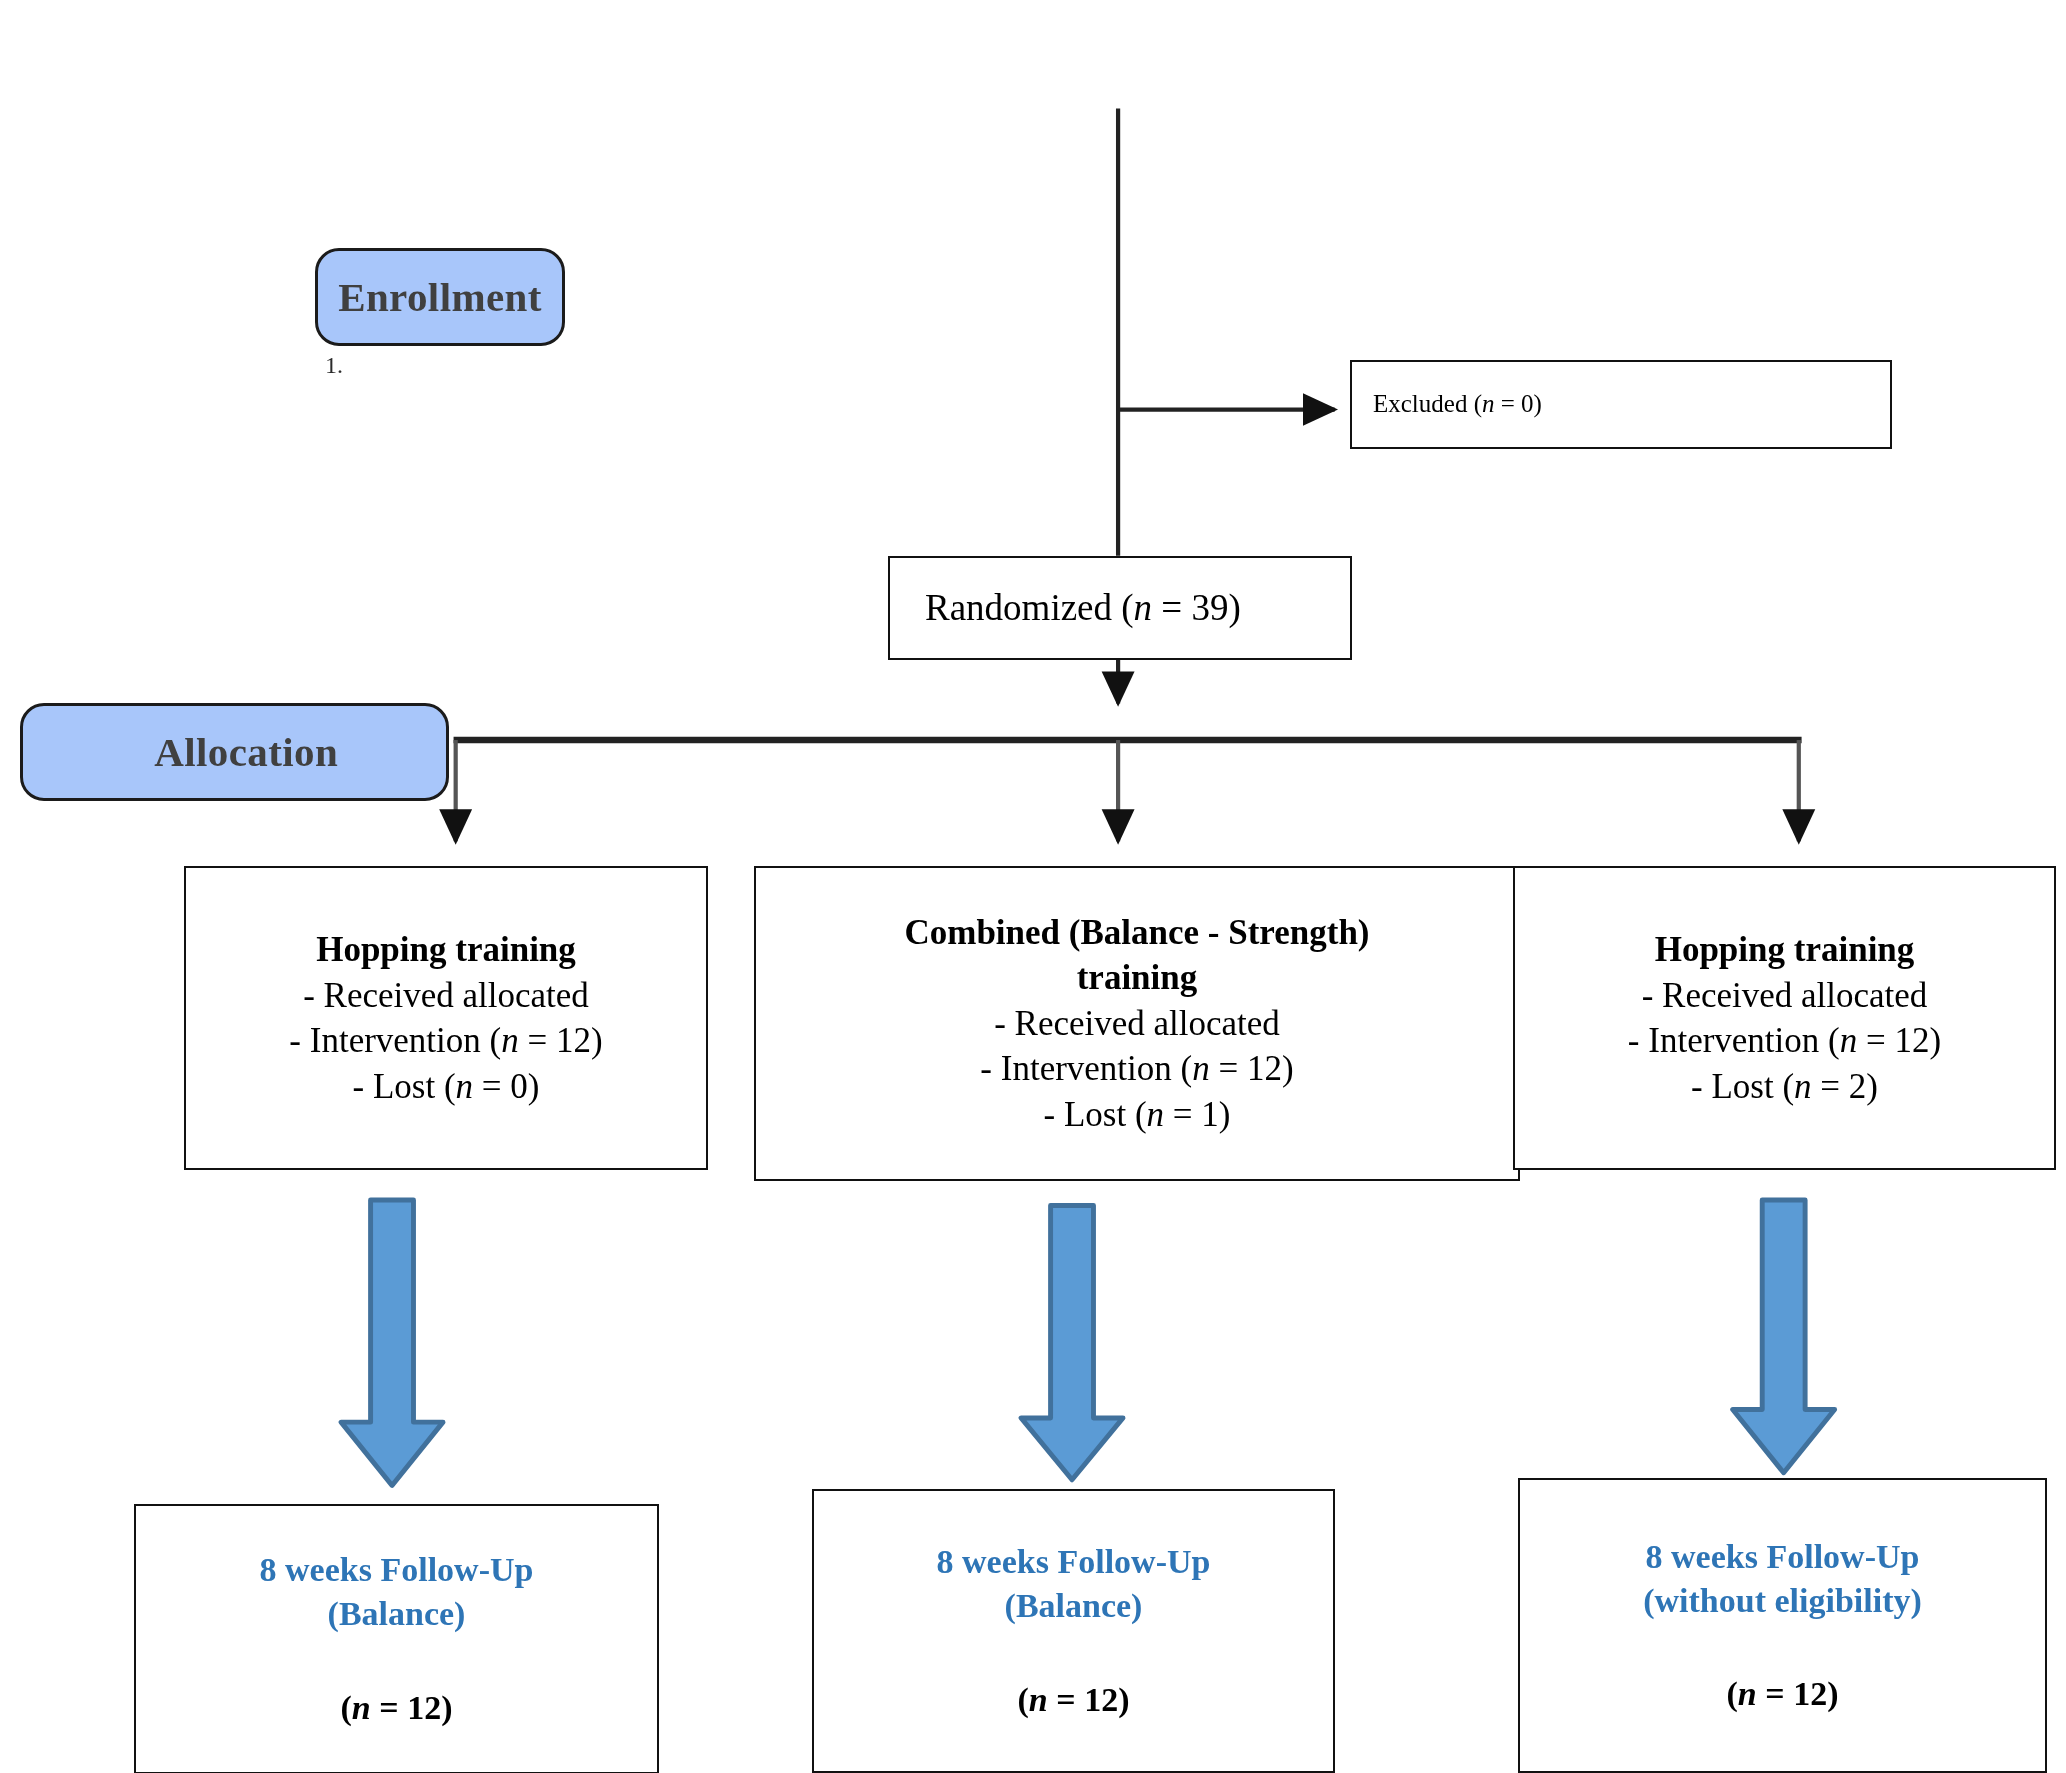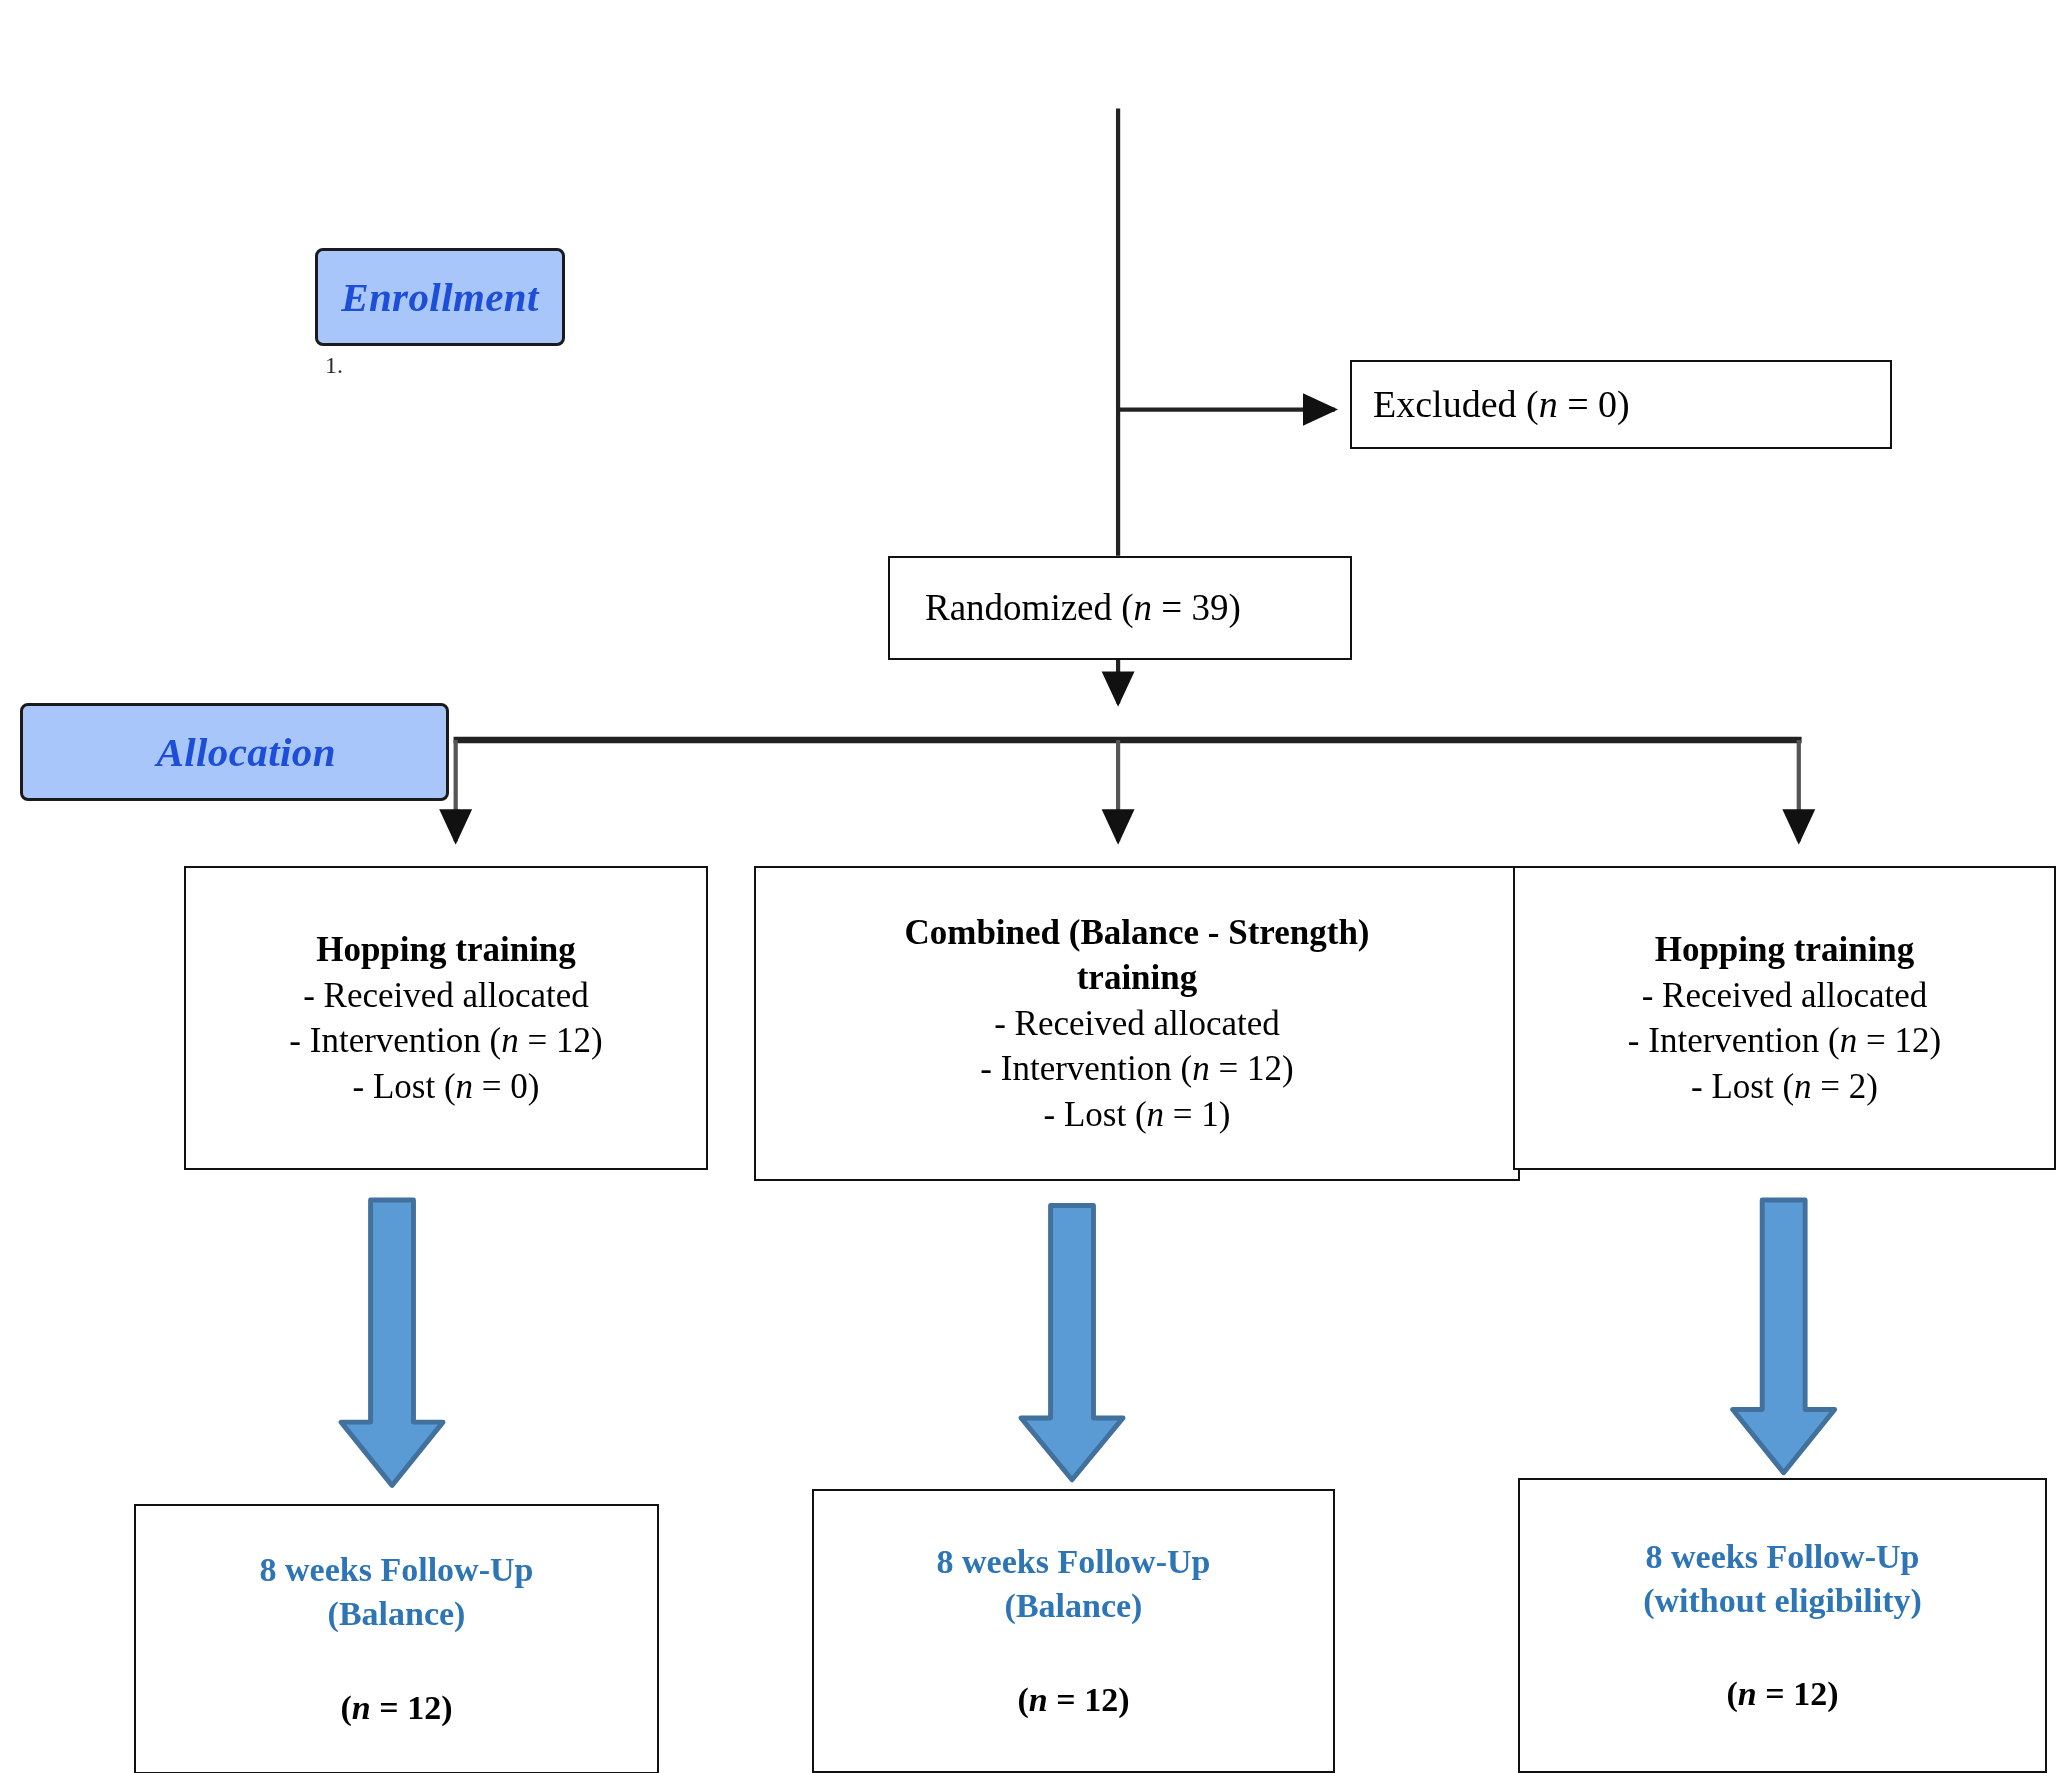--- a/index.html
+++ b/index.html
@@ -44,47 +44,46 @@
     align-items: flex-start;
     text-align: left;
   }
 
   
   .pill {
     position: absolute;
     box-sizing: border-box;
     background: #A8C6FA;
     border: 3.5px solid #1b1b1b;
-    border-radius: 8px;
+    border-radius: 24px;
     display: flex;
     align-items: center;
     justify-content: center;
-    font-style: italic;
     font-weight: bold;
-    color: #1d4ed8;
+    color: #404040;
     letter-spacing: 0.4px;
   }
 
   
   .t-line { display: block; white-space: nowrap; }
   .hd { font-weight: bold; }
   .blue-hd { color: #2E75B6; font-weight: bold; }
   .nitalic { font-style: italic; }
   .spacer-md { height: 49px; }
 
   .artifact {
     position: absolute;
     font-size: 24px;
     color: #2b2b2b;
     font-family: "Liberation Serif", serif;
   }
 
   
   #box-assessed      { left: 859px; top: 8.4px;   width: 786px; height: 98px; font-size: 38px; }
-  #box-excluded      { left: 1350px; top: 360px;  width: 542px;  height: 89px; font-size: 38px; padding-left: 21px; }
+  #box-excluded      { left: 1350px; top: 360px;  width: 542px;  height: 89px; font-size: 25px; padding-left: 21px; }
   #box-randomized    { left: 888px; top: 556px;  width: 464px;  height: 104px; font-size: 37px; }
 
   #box-alloc-left    { left: 184px;  top: 866px; width: 524px;  height: 304px; font-size: 35px; }
   #box-alloc-center  { left: 754px; top: 866px; width: 766px;  height: 315px; font-size: 35px; }
   #box-alloc-right   { left: 1513px; top: 866px; width: 543px;  height: 304px; font-size: 35px; }
 
   #box-follow-left   { left: 134px;  top: 1504px; width: 525px;  height: 270px; font-size: 34px; }
   #box-follow-center { left: 812px; top: 1489px; width: 523px;  height: 284px; font-size: 34px; }
   #box-follow-right  { left: 1518px; top: 1478px; width: 529px;  height: 295px; font-size: 34px; }
 

